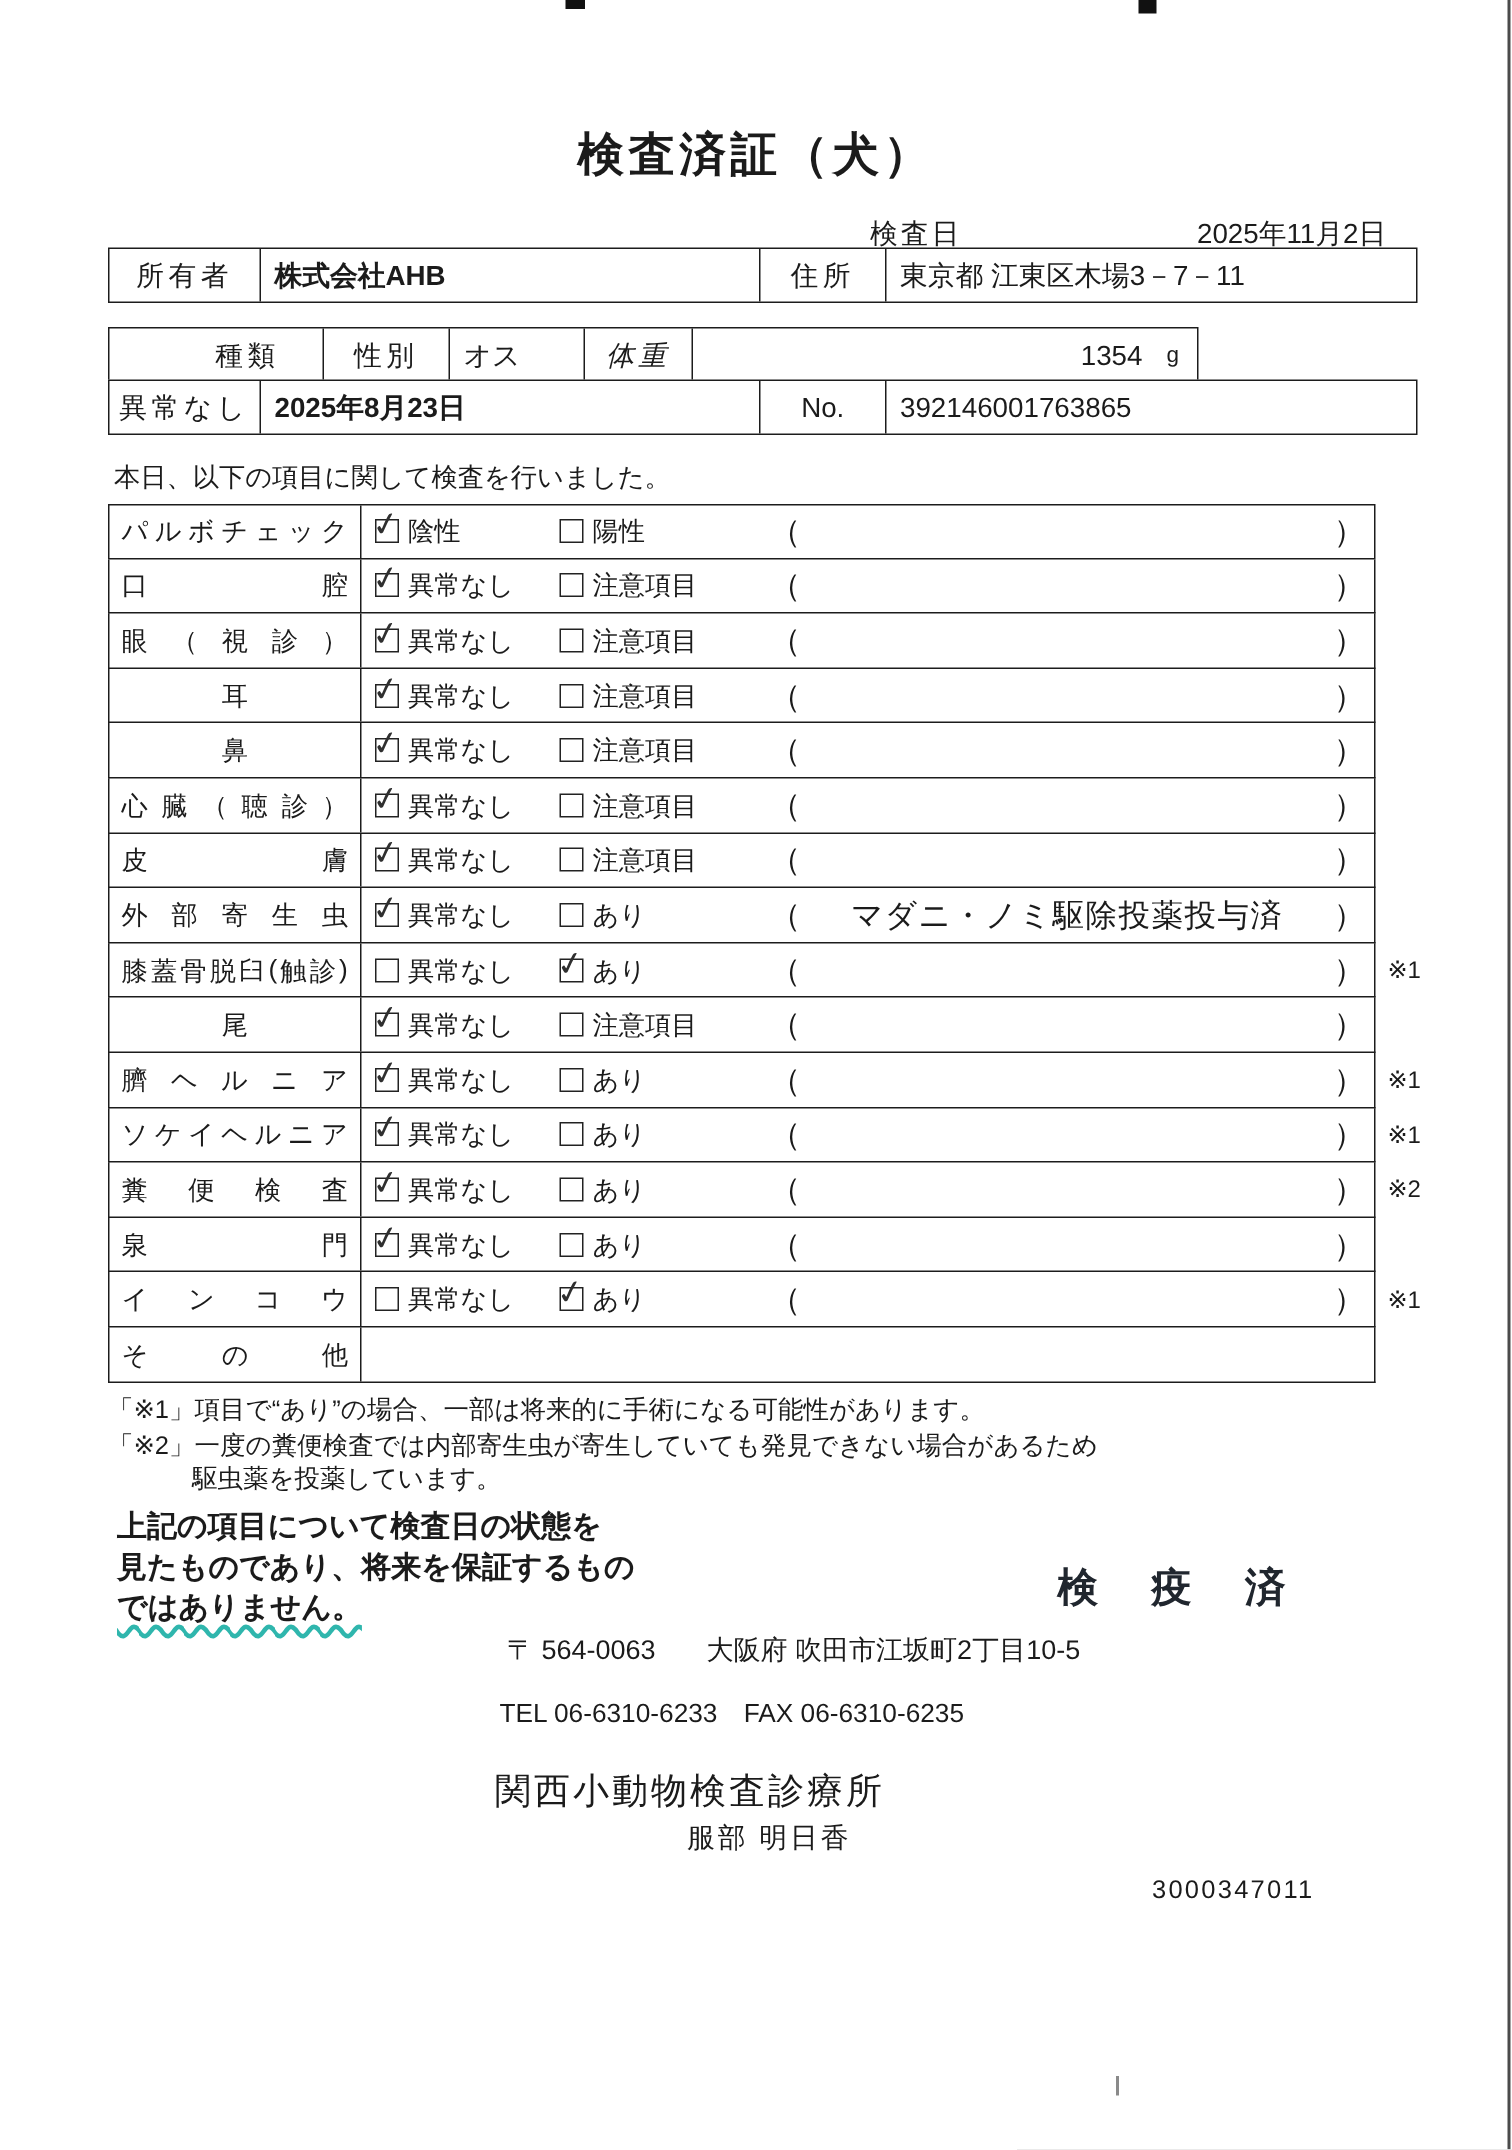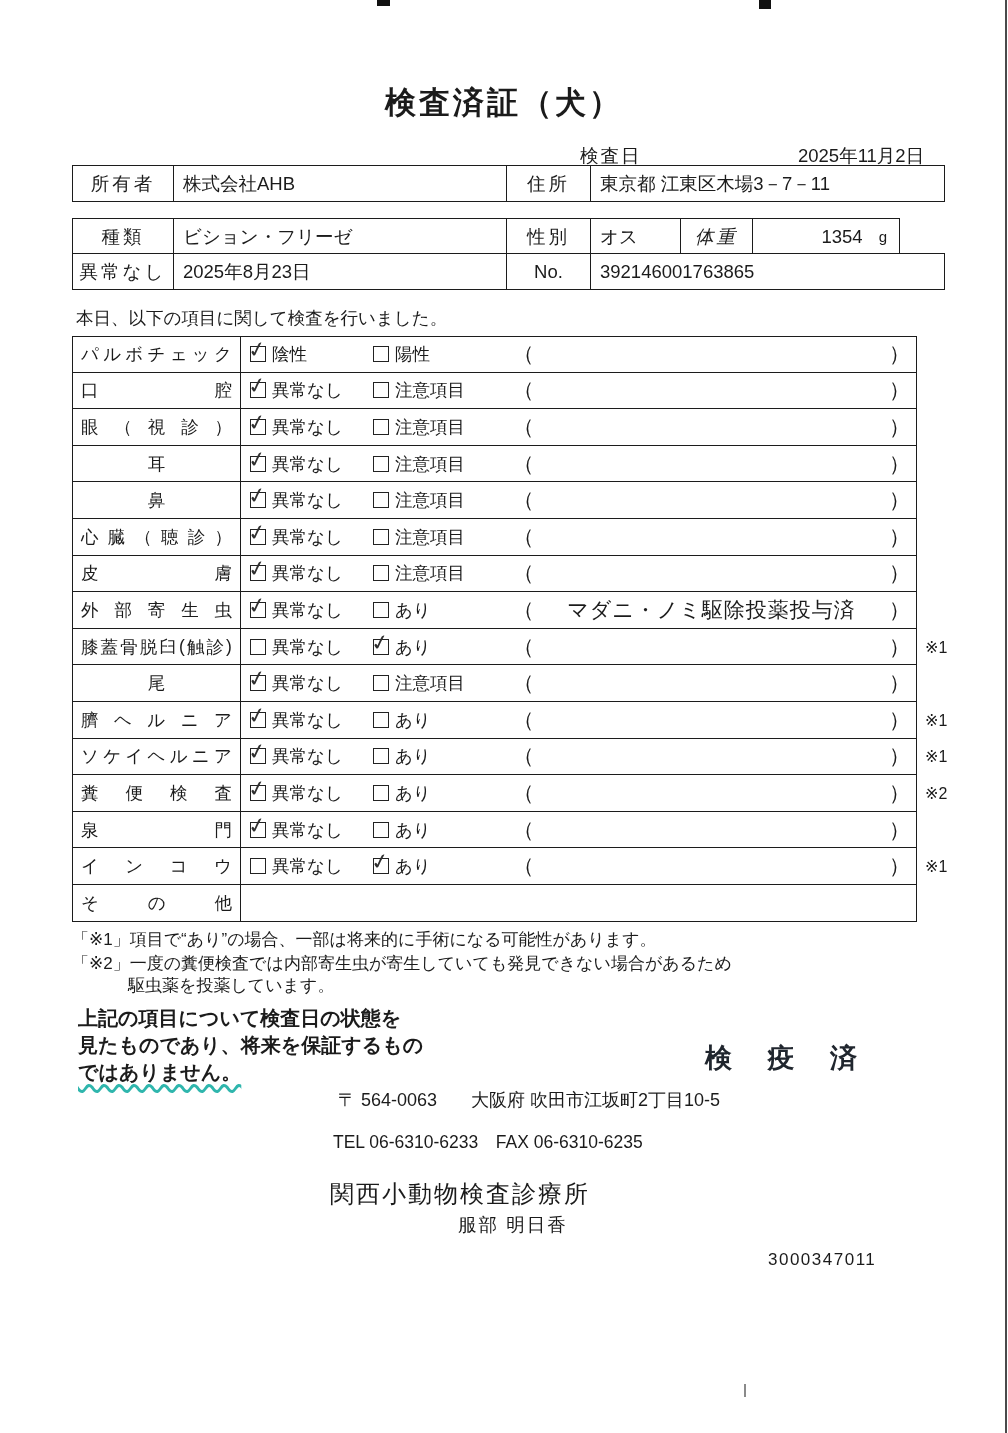--- a/index.html
+++ b/index.html
@@ -17,23 +17,23 @@
     font-size:31px;font-weight:700;letter-spacing:3px;}
   .date-label{position:absolute;left:580px;top:143px;font-size:18.5px;letter-spacing:2px;}
   .date-value{position:absolute;left:798px;top:143px;font-size:18.5px;}
 
   .info-row{position:absolute;display:flex;height:37px;border:1.7px solid #1c1c1c;box-sizing:border-box;background:#fff;}
   .cell{box-sizing:border-box;border-right:1.7px solid #1c1c1c;display:flex;align-items:center;font-size:18.5px;overflow:hidden;white-space:nowrap;}
   .cell:last-child{border-right:none;}
   .cell.lab{justify-content:center;letter-spacing:3px;}
   .cell.val{padding-left:9px;}
   #owner-row{left:72px;top:165px;width:873px;}
-  #pet-row{left:72px;top:218px;width:828px;}
+  #pet-row{left:72px;top:218px;width:727px;padding-left:42px;}
   #birth-row{left:72px;top:253.3px;width:873px;}
-  .w-lab1{width:101px;} .w-val1{width:333px;} .w-lab2{width:84px;}
+  .w-lab1{width:101px;} .w-val1{width:333px;font-weight:bold;} .w-lab2{width:84px;}
   .w-sex{width:90px;} .w-wlab{width:72px;font-style:italic;}
   .cell.weight{flex:1;justify-content:flex-end;padding-right:12px;}
   .unit{font-size:15px;margin-left:16px;}
   .cell.flexval{flex:1;padding-left:9px;}
 
   .intro{position:absolute;left:76px;top:306px;font-size:17.5px;}
 
   
   .exam-table{position:absolute;left:72px;top:336px;display:flex;flex-direction:column;}
   .exam-row{display:flex;align-items:stretch;height:36.6px;}
@@ -87,21 +87,20 @@
 
   <div class="info-row" id="owner-row">
     <div class="cell lab w-lab1">所有者</div>
     <div class="cell val w-val1">株式会社AHB</div>
     <div class="cell lab w-lab2">住所</div>
     <div class="cell flexval">東京都 江東区木場3－7－11</div>
   </div>
 
   <div class="info-row" id="pet-row">
     <div class="cell lab w-lab1">種類</div>
-    <div class="cell val w-val1">ビション・フリーゼ</div>
     <div class="cell lab w-lab2">性別</div>
     <div class="cell val w-sex">オス</div>
     <div class="cell lab w-wlab">体重</div>
     <div class="cell weight">
       <span>1354</span>
       <span class="unit">g</span>
     </div>
   </div>
 
   <div class="info-row" id="birth-row">

